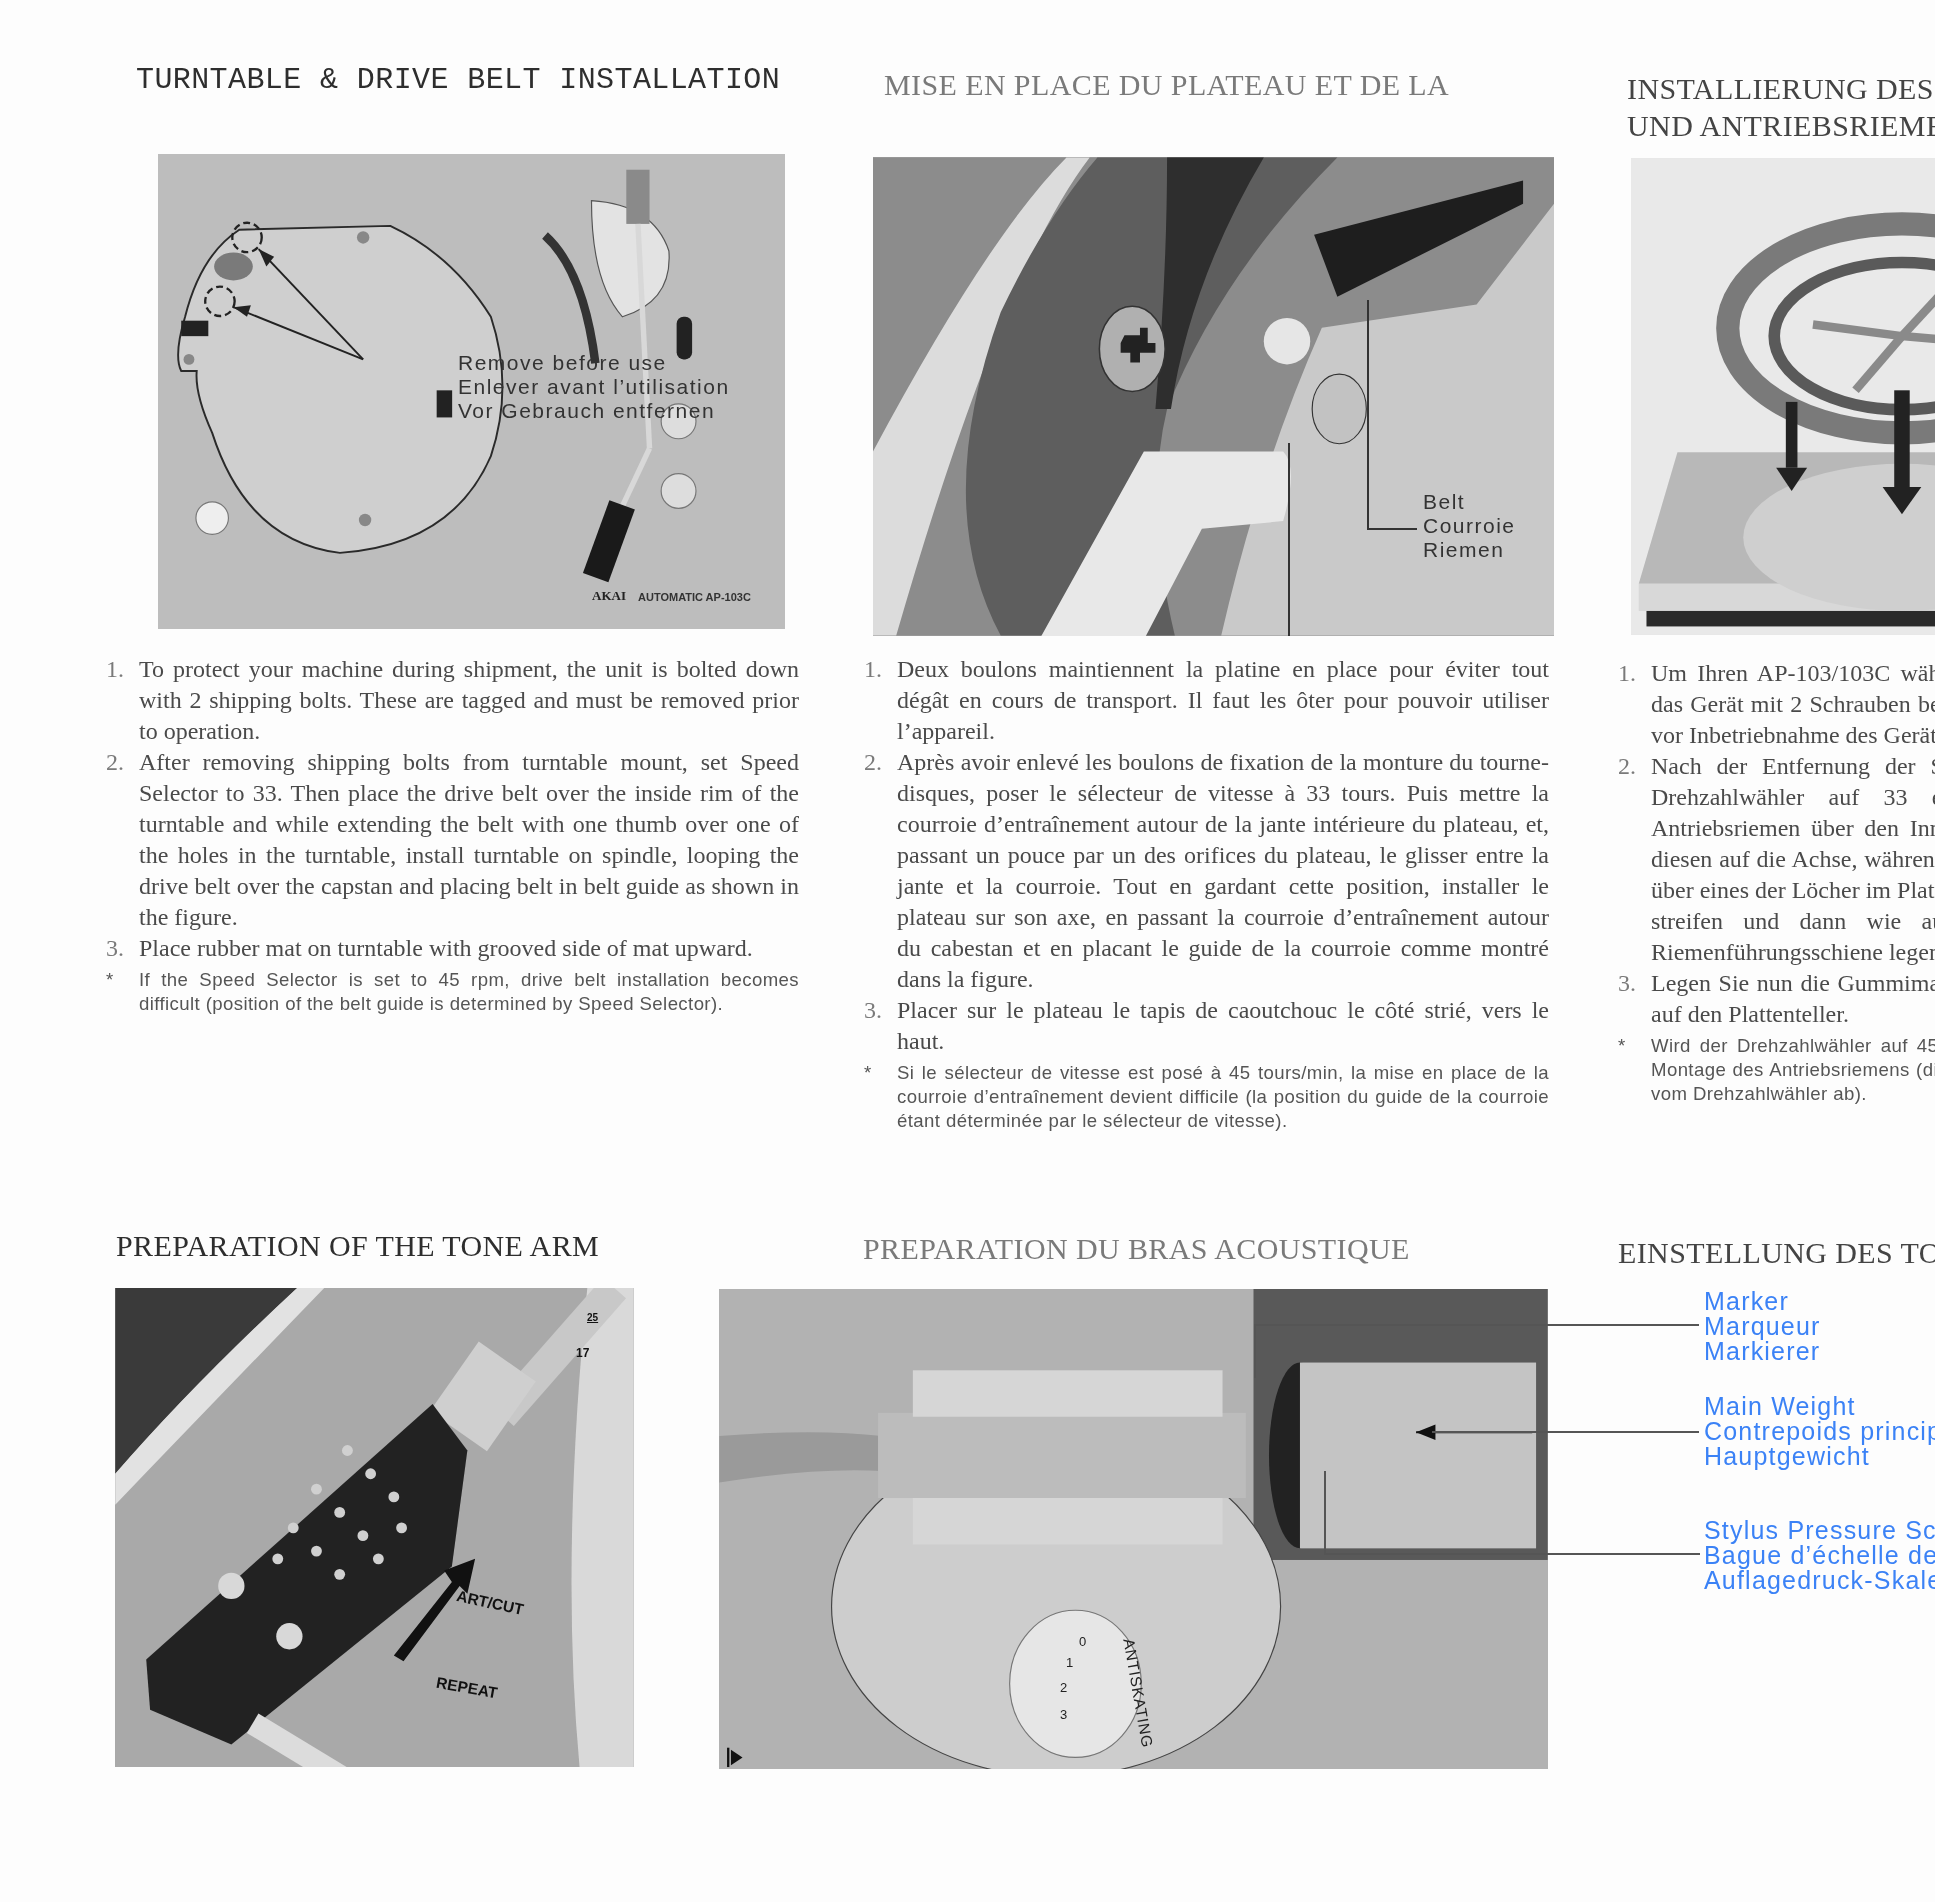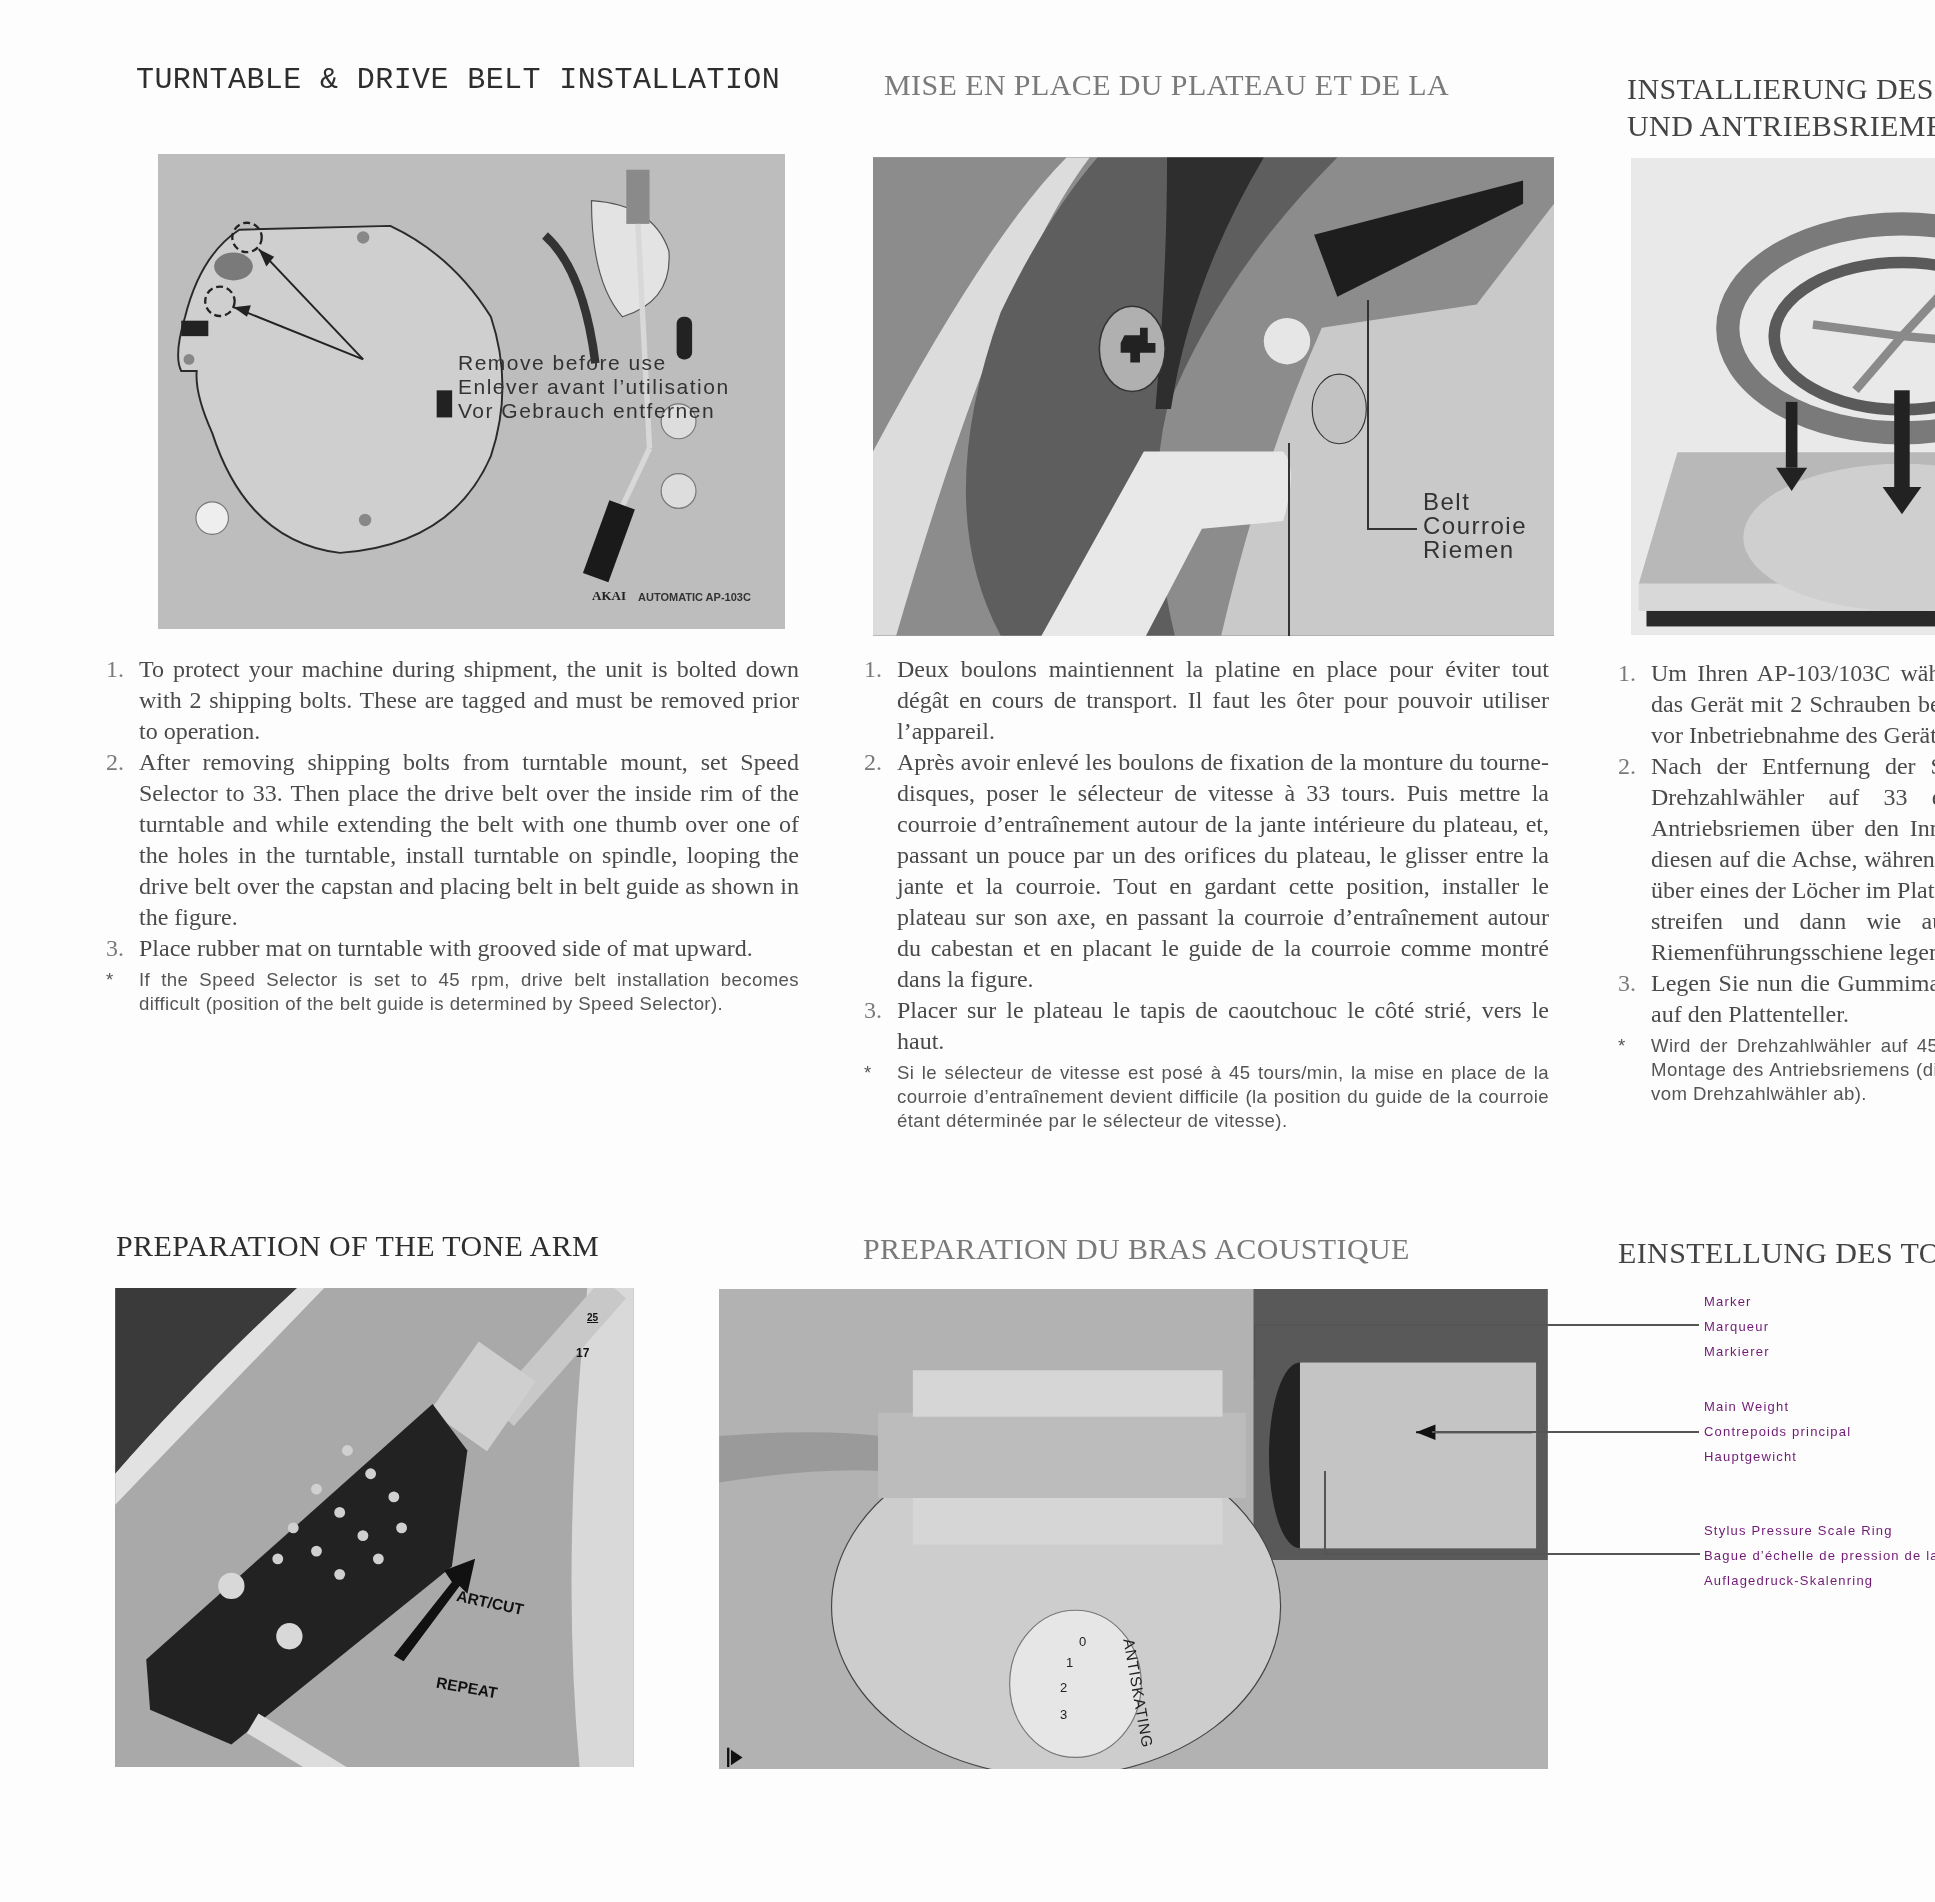--- a/index.html
+++ b/index.html
@@ -18,21 +18,21 @@
   .steps { list-style:none; margin:0; padding:0; font-size:24px; line-height:31px; color:#4a4a4a; }
   .steps li { position:relative; padding-left:33px; text-align:justify; }
   .steps li .num { position:absolute; left:0; top:0; color:#7a7a7a; }
   .note { position:relative; padding-left:33px; font-family:"Liberation Sans","DejaVu Sans",sans-serif; font-size:18.6px; line-height:24px; color:#555; text-align:justify; letter-spacing:0.4px; margin-top:3.9px; }
   .note .star { position:absolute; left:0; top:0; }
   
   .photo { position:absolute; overflow:hidden; background:#b9b9b9; }
   .photo svg { position:absolute; left:0; top:0; width:100%; height:100%; }
   .caption { position:absolute; font-family:"Liberation Sans","DejaVu Sans",sans-serif; color:#333; letter-spacing:1.5px; }
   .callout-line { position:absolute; background:#333; }
-  .label-small { font-family:"Liberation Sans","DejaVu Sans",sans-serif; font-size:13px; line-height:25px; color:#701a75; letter-spacing:1.2px; }
+  .label-small { font-family:"Liberation Sans","DejaVu Sans",sans-serif; font-size:25px; line-height:25px; color:#3b82f6; letter-spacing:1.2px; }
 </style>
 </head>
 <body>
 
 <h1 class="abs h-en" style="left:136px; top:62px; margin:0;font-family:Liberation Mono, monospace;">TURNTABLE &amp; DRIVE BELT INSTALLATION</h1>
 
 <div class="abs h-fr" style="left:872px; top:66px;margin-left:12px;">
   <div>MISE EN PLACE DU PLATEAU ET DE LA</div>
 </div>
 
@@ -100,21 +100,21 @@
     <circle cx="1070" cy="475" r="60" fill="#e6e6e6"></circle>
     <ellipse cx="1205" cy="650" rx="70" ry="90" fill="#c2c2c2" stroke="#333" stroke-width="3"></ellipse>
 
     <path d="M700,760 L1060,760 Q1100,800 1060,940 L850,960 L620,1400 L400,1400 L400,1300 Z" fill="#e8e8e8"></path>
   </svg>
 
   <div class="callout-line" style="left:494px; top:143px; width:1.5px; height:228px;"></div>
   <div class="callout-line" style="left:494px; top:371px; width:50px; height:1.5px;"></div>
   <div class="callout-line" style="left:415px; top:286px; width:1.5px; height:232px;"></div>
 
-  <div class="caption" style="left:550px; top:333px; font-size:24px; line-height:24px;">
+  <div class="caption" style="left:550px; top:333px; font-size:21px; line-height:24px;">
     <div>Belt</div>
     <div>Courroie</div>
     <div>Riemen</div>
   </div>
 
 </div>
 
 <div class="photo" style="left:1631px; top:158px; width:672px; height:477px; background:#e9e9e9;">
   <svg viewBox="0 0 1736 1232">
     <rect width="1736" height="1232" fill="#e9e9e9"></rect>

